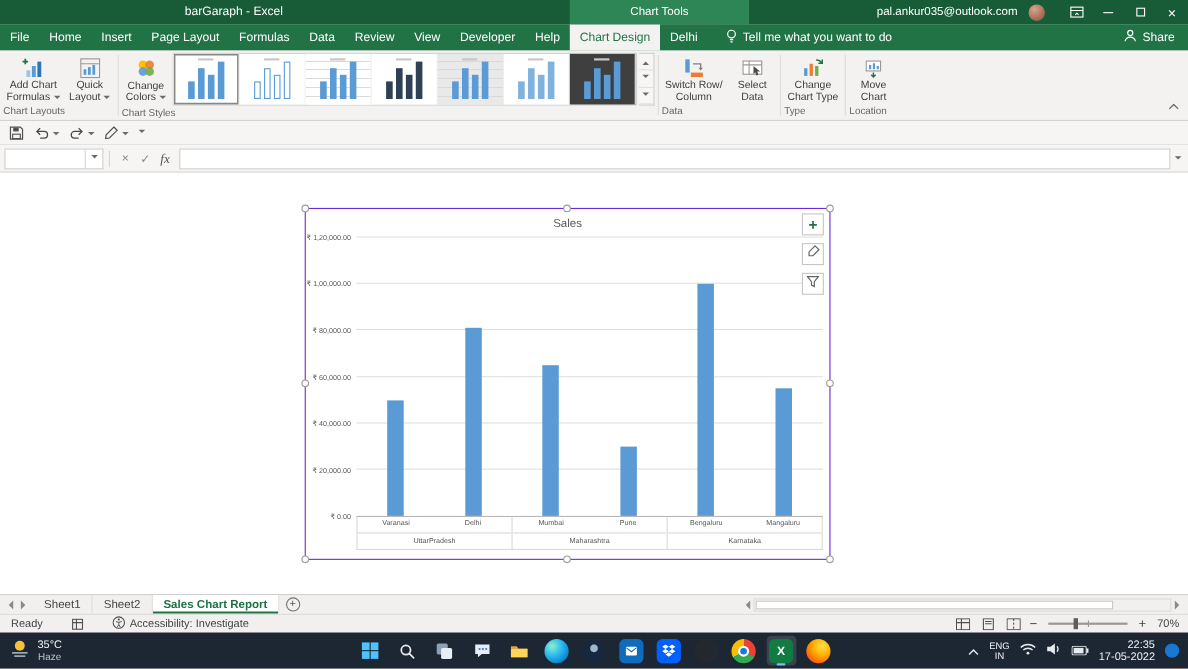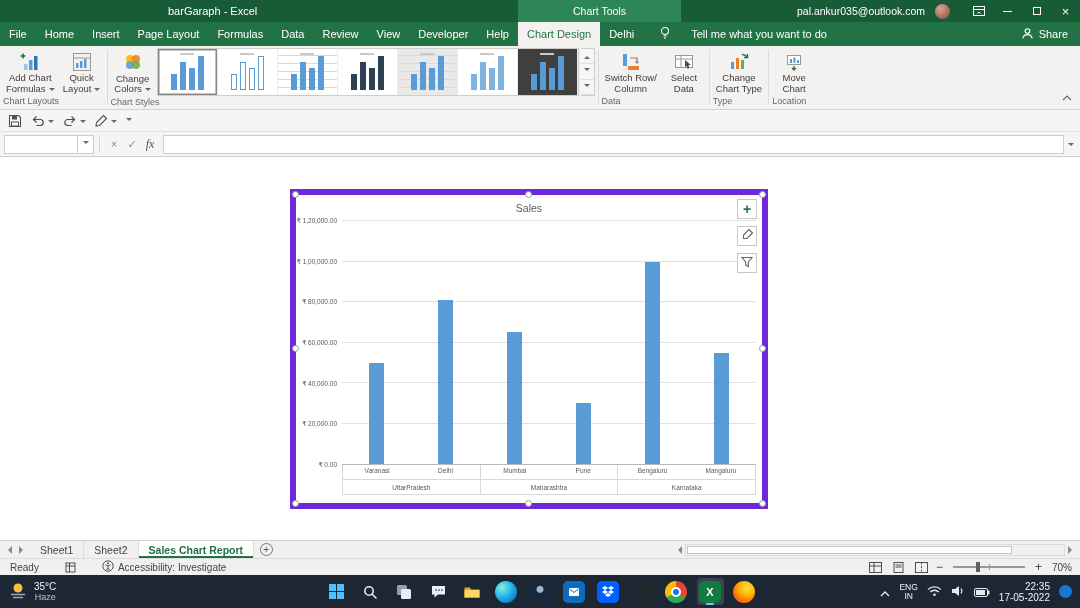--- a/index.html
+++ b/index.html
@@ -17,21 +17,21 @@
   .wbtn{width:29px;height:22px;display:flex;align-items:center;justify-content:center;}
   .maxsq{width:8px;height:8px;border:1px solid #fff;display:inline-block;}
   .minline{width:9px;height:1px;background:#fff;display:inline-block;}
   .closex{font-size:13px;line-height:1;}
 
   
   .tabrow{height:24px;background:#217346;display:flex;align-items:stretch;color:#fff;flex:0 0 auto;}
   #ribbon-tabs{display:flex;align-items:stretch;}
   .rtab{padding:0 9px;font-size:11px;display:flex;align-items:center;white-space:nowrap;}
   .rtab.active{background:#f3f2f1;color:#217346;}
-  .tellme{display:flex;align-items:center;gap:20px;font-size:11px;margin-left:16px;white-space:nowrap;}
+  .tellme{display:flex;align-items:center;gap:4px;font-size:11px;margin-left:16px;white-space:nowrap;}
   .share{margin-left:auto;display:flex;align-items:center;gap:5px;font-size:11px;margin-right:12px;}
 
   
   .ribbon{height:64px;background:#f3f2f1;border-bottom:1px solid #d4d2d0;display:flex;align-items:stretch;position:relative;flex:0 0 auto;}
   .rgroup{display:flex;flex-direction:column;padding:2px 3px 0;}
   .rgcontent{flex:1;display:flex;align-items:center;gap:2px;}
   .glabel{height:14px;line-height:13px;font-size:9px;color:#696763;text-align:left;}
   .gsep{width:1px;background:#dddbd8;margin:4px 0;}
   .bigbtn{min-width:44px;padding:2px 3px 0;height:47px;display:flex;flex-direction:column;align-items:center;font-size:9.5px;line-height:10.5px;color:#3f3e3c;text-align:center;}
   .bicon{height:23px;display:flex;align-items:center;}
@@ -58,21 +58,21 @@
   .namebox{width:74px;height:19px;background:#fff;border:1px solid #cfcdcb;margin-left:4px;font-size:11px;padding:0 4px;display:flex;align-items:center;color:#333;}
   .nbdrop{width:16px;height:19px;border:1px solid #cfcdcb;border-left:none;background:#fff;display:flex;align-items:center;justify-content:center;}
   .fsep{width:1px;height:15px;background:#d6d4d2;margin:0 5px;}
   .fbtn{width:18px;height:19px;display:flex;align-items:center;justify-content:center;color:#8a8886;font-size:11px;}
   .fx{font-family:"Liberation Serif",serif;font-style:italic;font-size:12px;color:#555;}
   .finput{flex:1;height:19px;background:#fff;border:1px solid #cfcdcb;margin:0 4px;font-size:11px;display:flex;align-items:center;padding:0 4px;}
   .fchev{margin-right:6px;}
 
   
   .work{flex:1;position:relative;background:#fff;}
-  .chart{position:absolute;left:290px;top:32px;width:478px;height:320px;background:#fff;border:6px solid #6d28d9;}
+  .chart{position:absolute;left:277px;top:32px;width:478px;height:320px;background:#fff;border:1px solid #6d28d9;}
   .hd{position:absolute;width:7px;height:7px;border:1px solid #9a9a9a;border-radius:50%;background:#fff;z-index:5;}
   .ctitle{position:absolute;top:7px;left:0;right:0;text-align:center;font-size:10.5px;color:#595959;}
   .chart-body{position:absolute;left:4px;right:6px;top:26px;bottom:8px;display:grid;grid-template-columns:42px 1fr;grid-template-rows:1fr 30px;}
   #ylabels{position:relative;}
   .ylab{position:absolute;right:5px;font-size:6.5px;color:#595959;white-space:nowrap;}
   #plot{position:relative;border-bottom:1px solid #b8b8b8;display:flex;}
   .gridline{position:absolute;left:0;right:0;height:1px;background:#e0e0e0;}
   .grp{flex:1;display:flex;position:relative;z-index:1;}
   .slot{flex:1;display:flex;align-items:flex-end;justify-content:center;}
   .bar{width:15px;}

